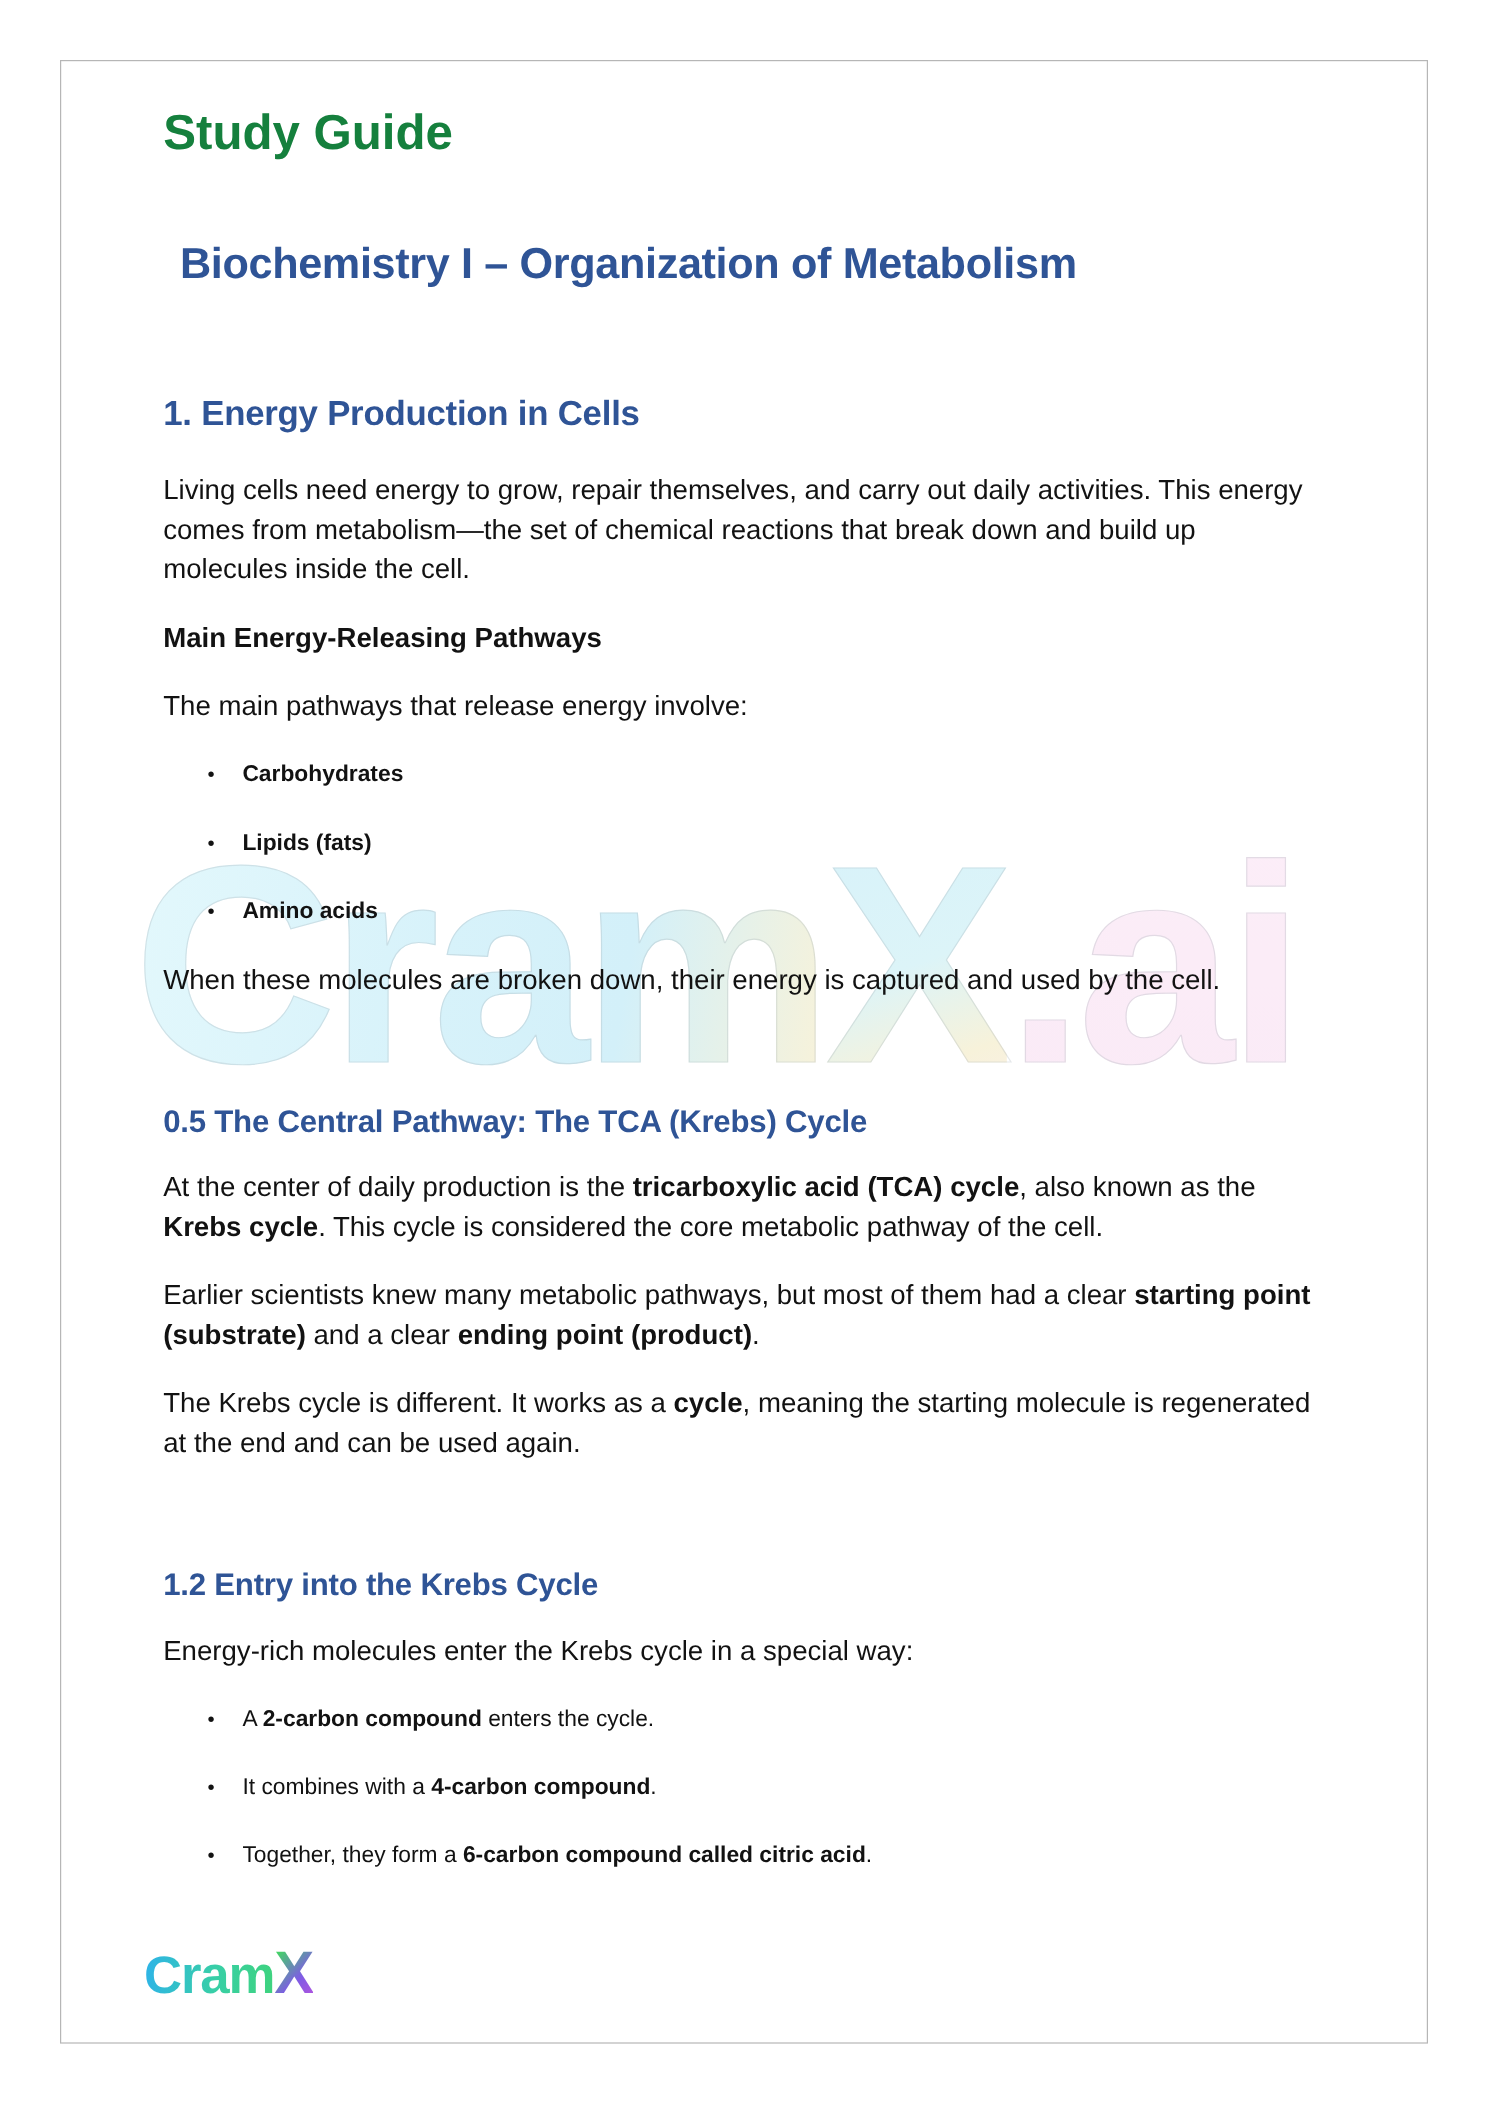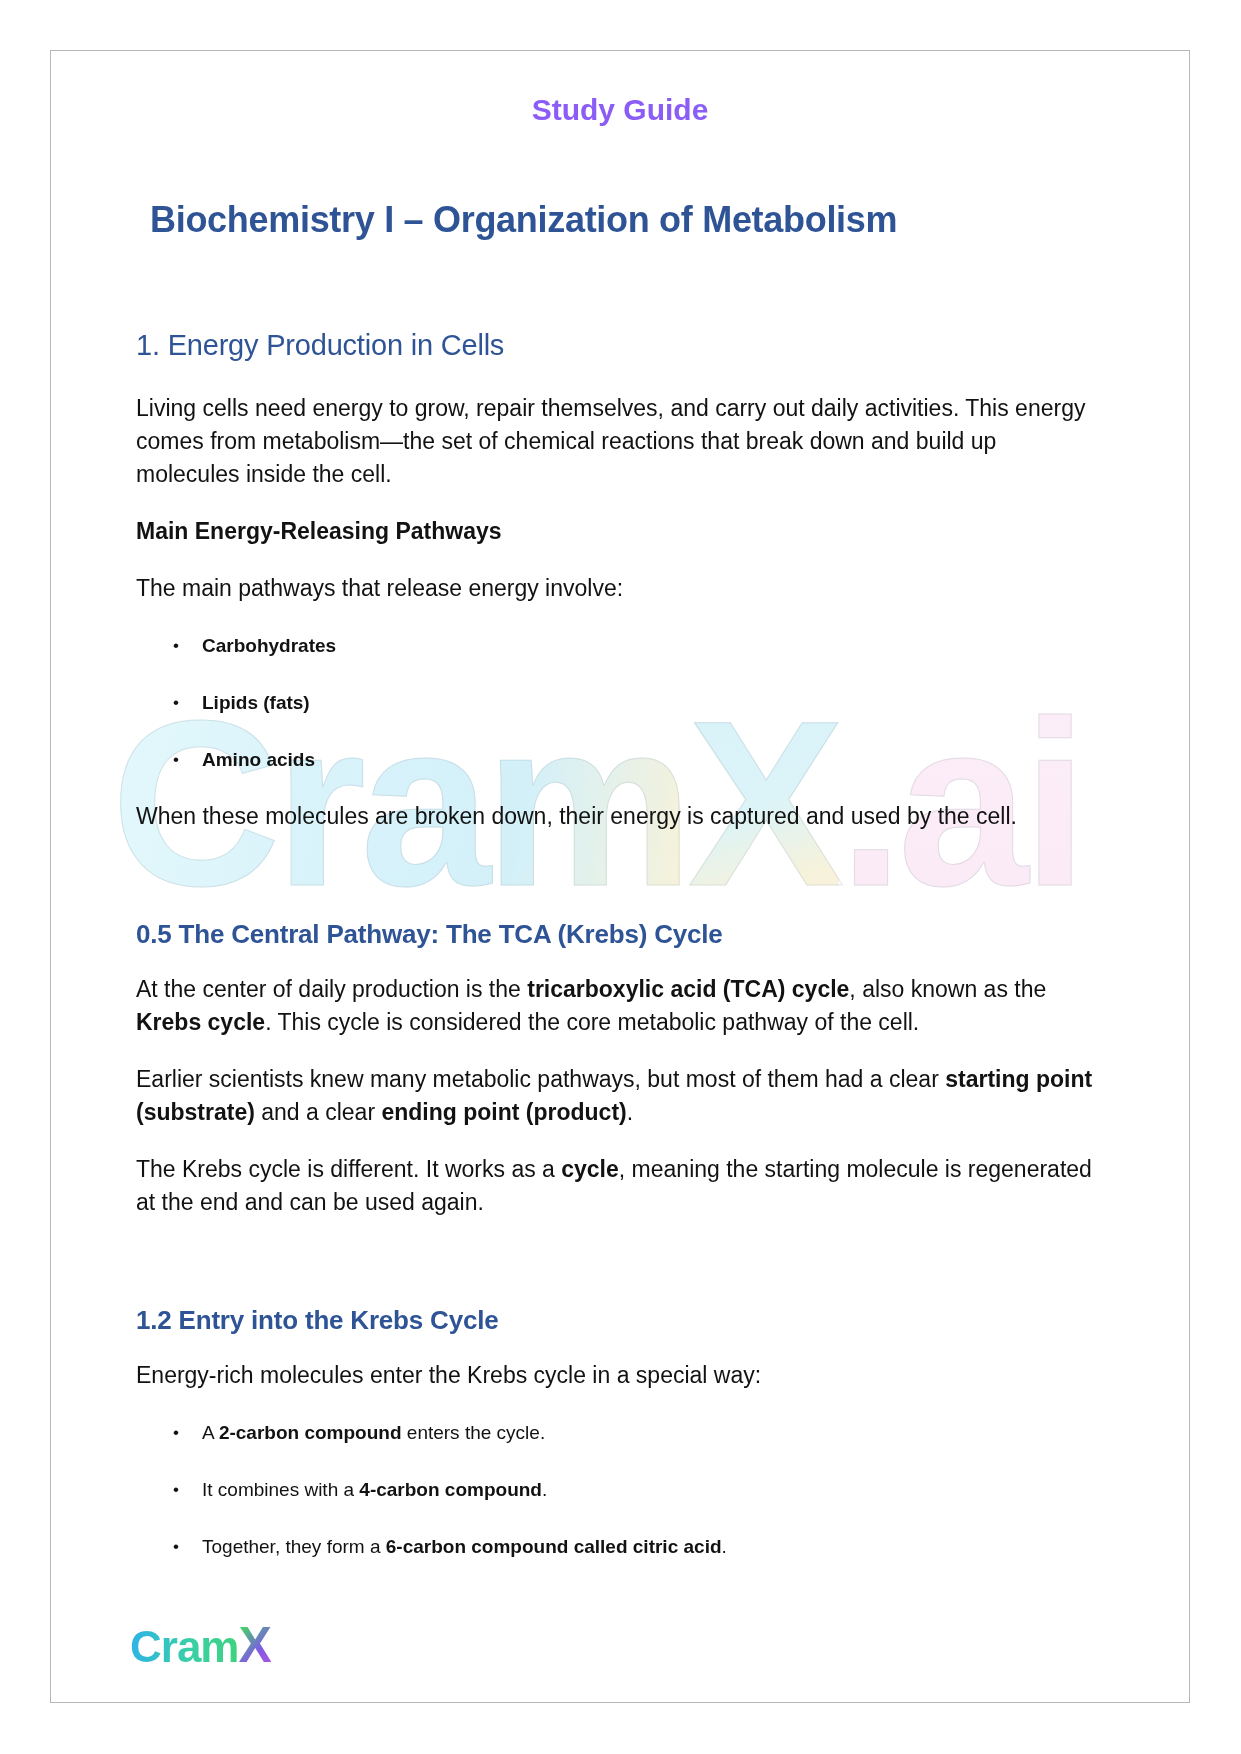--- a/index.html
+++ b/index.html
@@ -61,41 +61,41 @@
     background-image:linear-gradient(180deg,#fceef8 0%,var(--watermark-pink,#faeaf6) 100%);
     -webkit-text-stroke:1px rgba(190,170,185,0.25);
   }
   
   .content{
     position:relative;
     z-index:1;
     padding:43px 85px 0 85px;
   }
   .doc-header{
-    text-align:center;
-    font-size:30px;
+    text-align:left;
+    font-size:41px;
     font-weight:bold;
     line-height:32px;
-    color:#8b5cf6;
+    color:#15803d;
   }
   .title{
     margin-top:72px;
     font-size:36px;
     line-height:44px;
     font-weight:bold;
     color:var(--heading-blue,#2f5496);
     letter-spacing:-0.3px;
     margin-left:14px;
   }
   .h1-heading{
     margin-top:84px;
     margin-bottom:28px;
     font-size:29px;
     line-height:38px;
-    font-weight:normal;
+    font-weight:bold;
     color:var(--heading-blue,#2f5496);
     letter-spacing:-0.2px;
   }
   .h2-heading{
     margin-top:84px;
     margin-bottom:22px;
     font-size:26px;
     line-height:34px;
     font-weight:bold;
     color:var(--heading-blue,#2f5496);
@@ -121,21 +121,21 @@
   ul.bullets li::before{
     content:"\2022";
     position:absolute;
     left:37px;
     top:0;
     font-size:17px;
   }
   
   .logo{
     position:absolute;
-    left:79px;bottom:32px;
+    left:69px;bottom:32px;
     z-index:1;
     font-size:44px;
     font-weight:bold;
     line-height:46px;
     letter-spacing:-1px;
     white-space:nowrap;
   }
   .logo span{
     background-clip:text;
     -webkit-background-clip:text;

